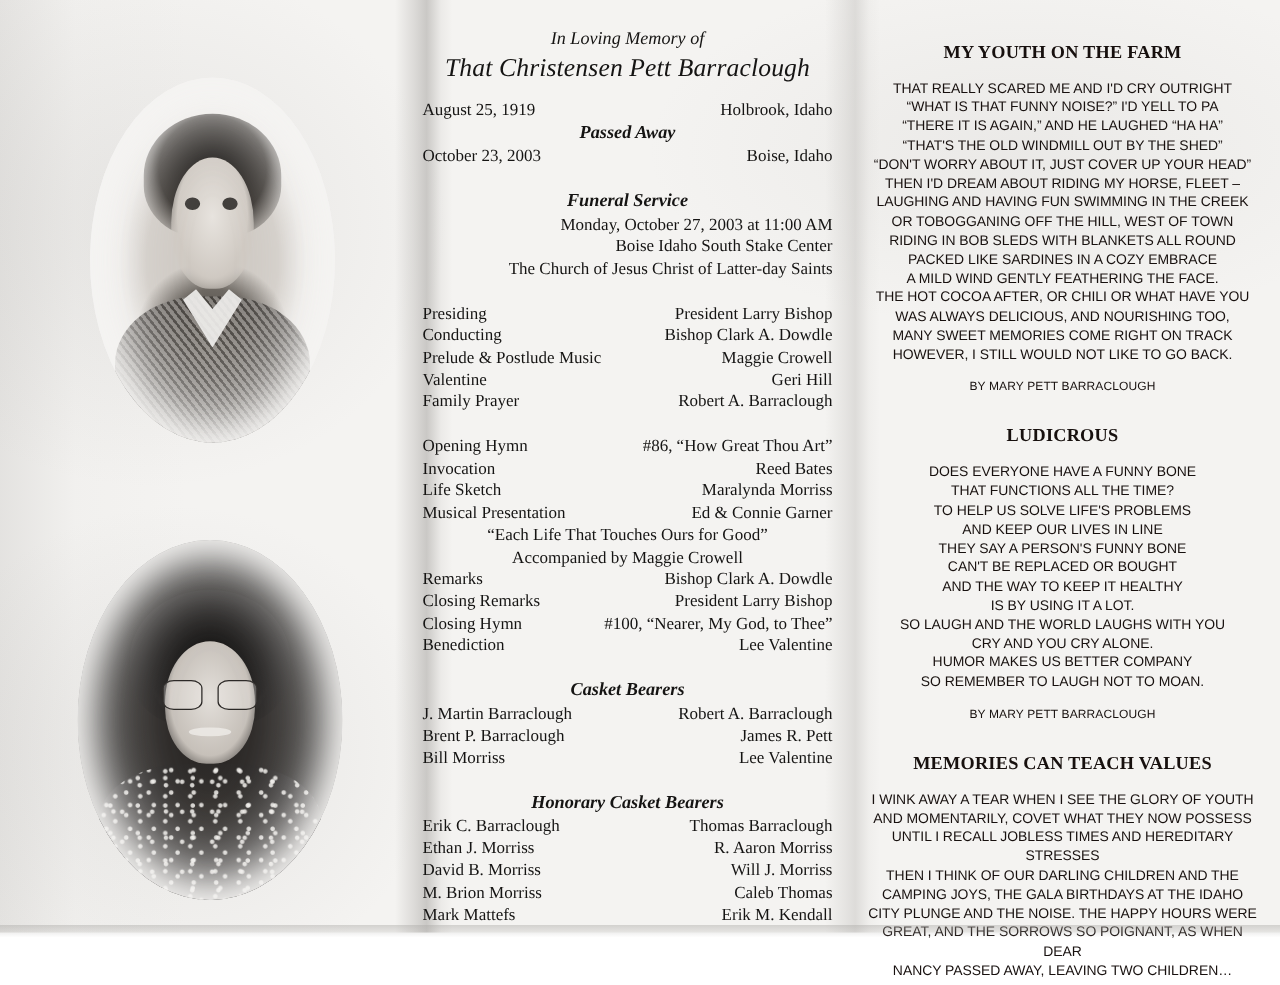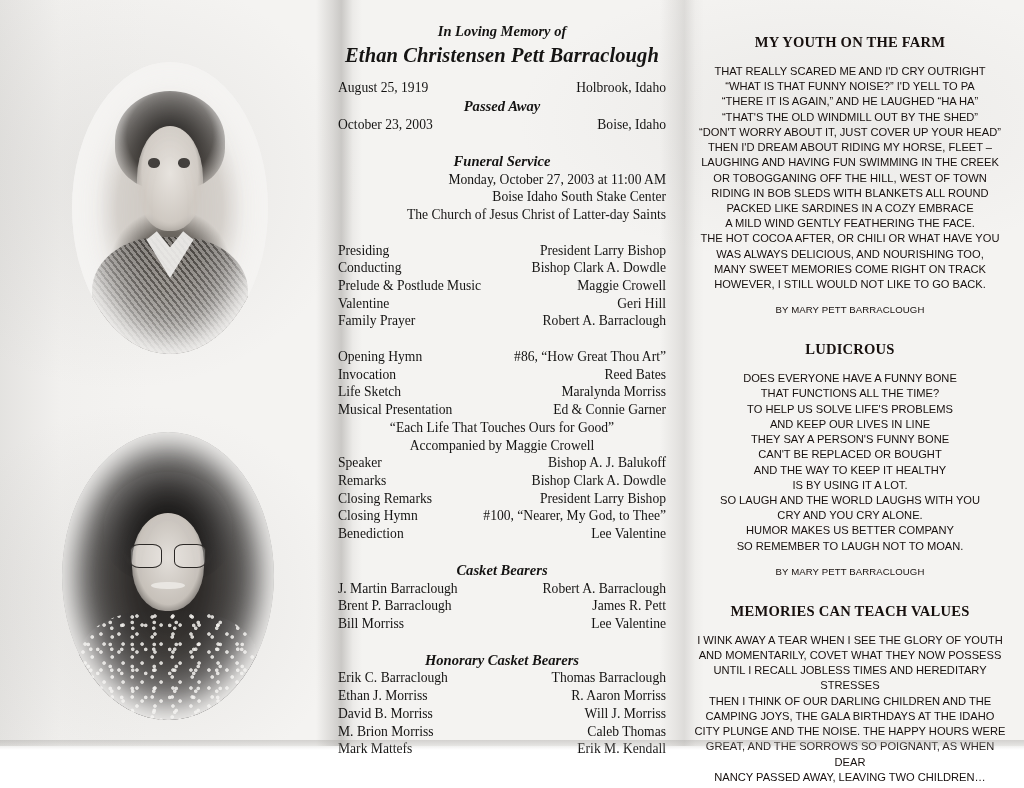--- a/index.html
+++ b/index.html
@@ -141,21 +141,21 @@
   }
 
   
   .program{
     position:absolute;left:338px;top:22px;width:328px;
     color:#151413;
     font-size:13.6px;
     line-height:1.30;
   }
   .ttl-italic{
-    text-align:center;font-style:italic;font-weight:bold;
+    text-align:center;font-style:italic;font-weight:normal;
   }
   .hdr-small{font-size:14.5px;margin-bottom:1px;}
   .hdr-big{font-size:20.5px;margin-bottom:11px;letter-spacing:.1px;}
   .sect{
     text-align:center;font-style:italic;font-weight:bold;font-size:14.6px;
   }
   .rowline{
     display:flex;justify-content:space-between;align-items:baseline;
     white-space:nowrap;
   }
@@ -212,21 +212,21 @@
       <div class="glasses"></div>
       <div class="mouth"></div>
       <div class="torso"></div>
     </div>
     <div class="vig"></div>
   </div>
 
   <div class="program">
 
     <div class="ttl-italic hdr-small">In Loving Memory of</div>
-    <div class="ttl-italic hdr-big">Ethan Christensen Pett Barraclough</div>
+    <div class="ttl-italic hdr-big">That Christensen Pett Barraclough</div>
 
     <div class="rowline">
       <span class="l">August 25, 1919</span>
       <span class="r">Holbrook, Idaho</span>
     </div>
 
     <div class="sect">Passed Away</div>
     <div class="rowline">
       <span class="l">October 23, 2003</span>
       <span class="r">Boise, Idaho</span>
@@ -279,24 +279,20 @@
       <div class="rowline">
         <span class="l">Musical Presentation</span>
         <span class="r">Ed &amp; Connie Garner</span>
       </div>
     </div>
 
     <div class="ctr">“Each Life That Touches Ours for Good”</div>
     <div class="ctr">Accompanied by Maggie Crowell</div>
 
     <div>
-      <div class="rowline">
-        <span class="l">Speaker</span>
-        <span class="r">Bishop A. J. Balukoff</span>
-      </div>
       <div class="rowline">
         <span class="l">Remarks</span>
         <span class="r">Bishop Clark A. Dowdle</span>
       </div>
       <div class="rowline">
         <span class="l">Closing Remarks</span>
         <span class="r">President Larry Bishop</span>
       </div>
       <div class="rowline">
         <span class="l">Closing Hymn</span>

